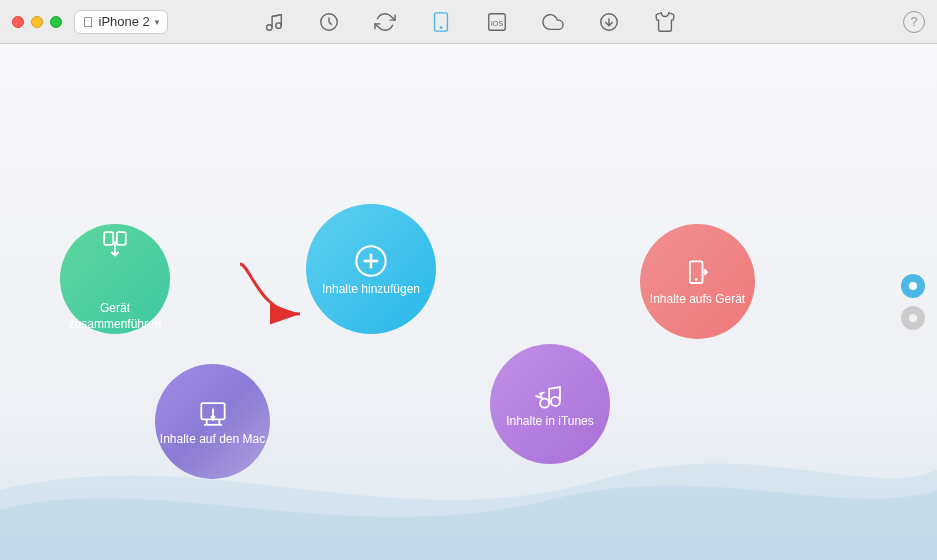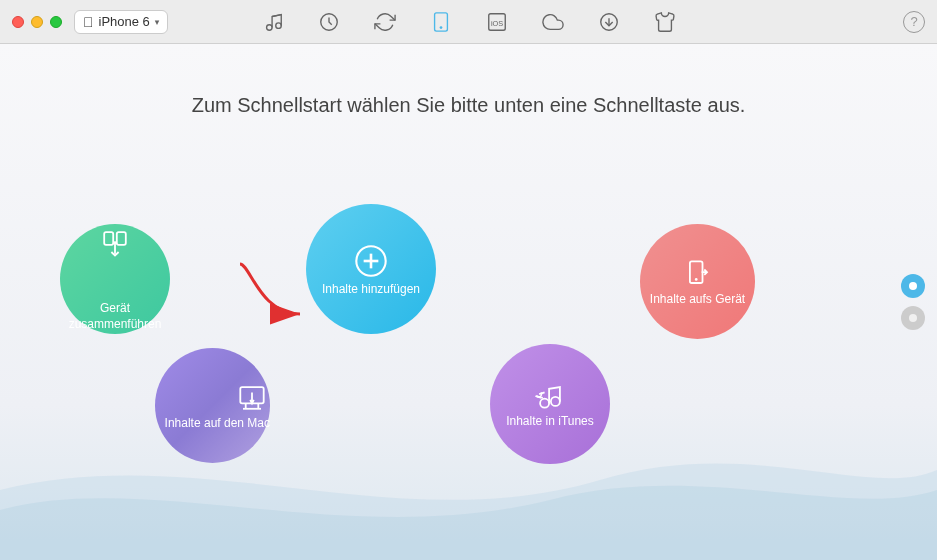--- a/index.html
+++ b/index.html
@@ -161,21 +161,21 @@
       left: 60px; top: 80px; gap: 40px;
     }
     .circle-add {
       width: 130px; height: 130px;
       background: linear-gradient(135deg, #5ecff0, #29b8e8);
       left: 306px; top: 60px;
     }
     .circle-mac {
       width: 115px; height: 115px;
       background: linear-gradient(135deg, #a08be8, #8b7bd4, #b0a0e0);
-      left: 155px; top: 204px; align-items: flex-end;
+      left: 155px; top: 220px;
     }
     .circle-fastdrive {
       width: 105px; height: 105px;
       background: linear-gradient(135deg, #f06899, #e8509a);
       left: 345px; top: 250px;
     }
     .circle-itunes {
       width: 120px; height: 120px;
       background: linear-gradient(135deg, #c090e8, #a870d8);
       left: 490px; top: 200px;
@@ -237,21 +237,21 @@
 
 <div class="titlebar">
   <div class="traffic-lights">
     <div class="traffic-light tl-red"></div>
     <div class="traffic-light tl-yellow"></div>
     <div class="traffic-light tl-green"></div>
   </div>
 
   <div class="device-selector">
     <span class="apple-icon"></span>
-    <span>iPhone 6</span>
+    <span>iPhone 2</span>
     <span class="chevron">▾</span>
   </div>
 
   <div class="toolbar-icons">
 
     <div class="toolbar-icon">
       <svg viewBox="0 0 24 24">
           <circle cx="8" cy="18" r="3"></circle>
           <circle cx="18" cy="16" r="3"></circle>
           <polyline points="11,18 11,6 21,4 21,16"></polyline>
@@ -313,21 +313,20 @@
   <div class="help-btn">?</div>
 </div>
 
 <div class="main-content">
 
   <svg class="wave-bg" viewBox="0 0 937 140" preserveAspectRatio="none">
     <path d="M0,70 C200,20 400,120 600,60 C750,15 870,80 937,50 L937,140 L0,140 Z" fill="rgba(180,210,230,0.3)"></path>
     <path d="M0,90 C150,50 350,130 550,80 C700,40 850,100 937,70 L937,140 L0,140 Z" fill="rgba(160,200,220,0.25)"></path>
   </svg>
 
-  <div class="headline">Zum Schnellstart wählen Sie bitte unten eine Schnelltaste aus.</div>
 
   <div class="circles-area">
 
     <div class="arrow-container">
       <svg width="100" height="80" viewBox="0 0 100 80">
         <defs>
           <marker id="arrowhead" markerWidth="10" markerHeight="7" refX="10" refY="3.5" orient="auto">
             <polygon points="0 0, 10 3.5, 0 7" fill="#e03030"></polygon>
           </marker>
         </defs>

